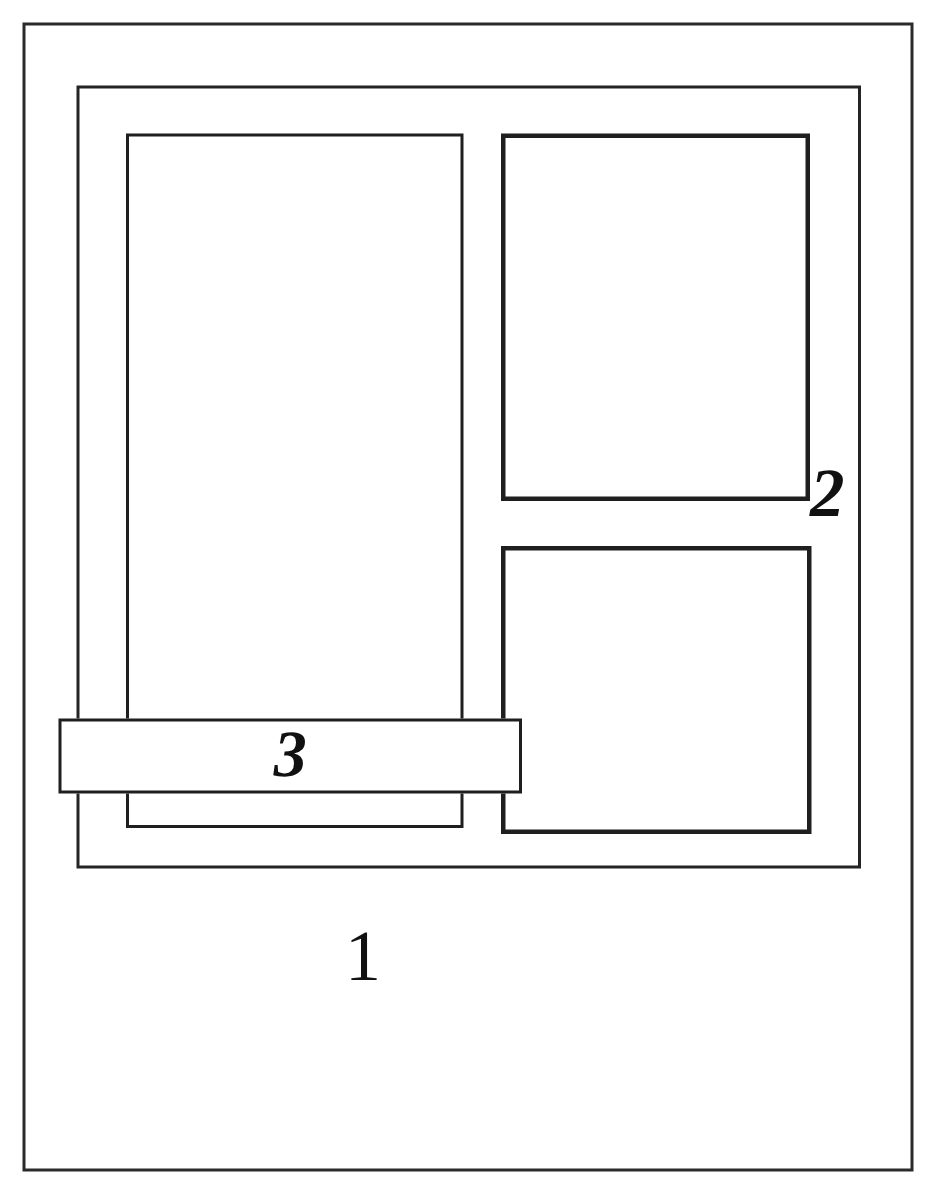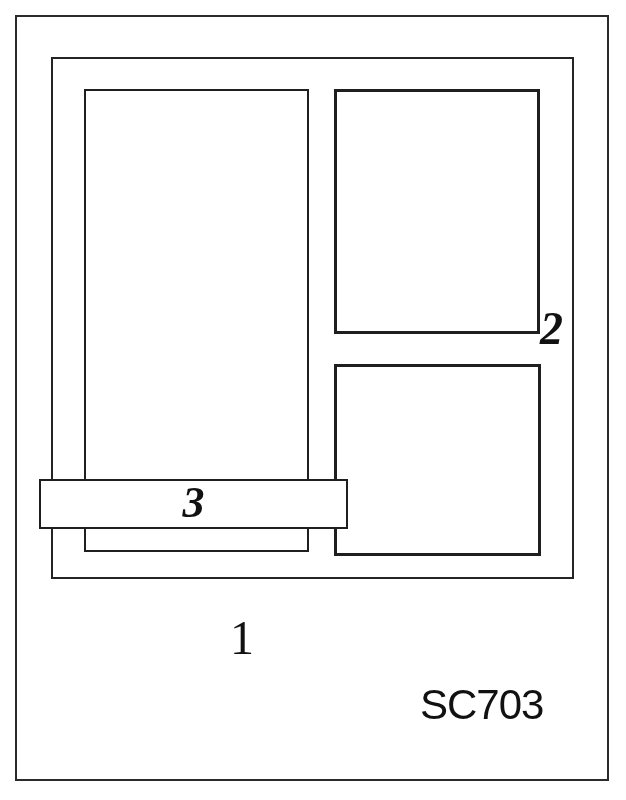--- a/index.html
+++ b/index.html
@@ -112,15 +112,14 @@
   <div class="rect photo-bottom-right"></div>
 
   <div class="rect banner">
     <span class="num-three">3</span>
   </div>
 
   <div class="num num-one">1</div>
 
   <div class="num num-two">2</div>
 
-  <div class="sketch-code">SC703</div>
 
 </div>
 
 </body></html>

